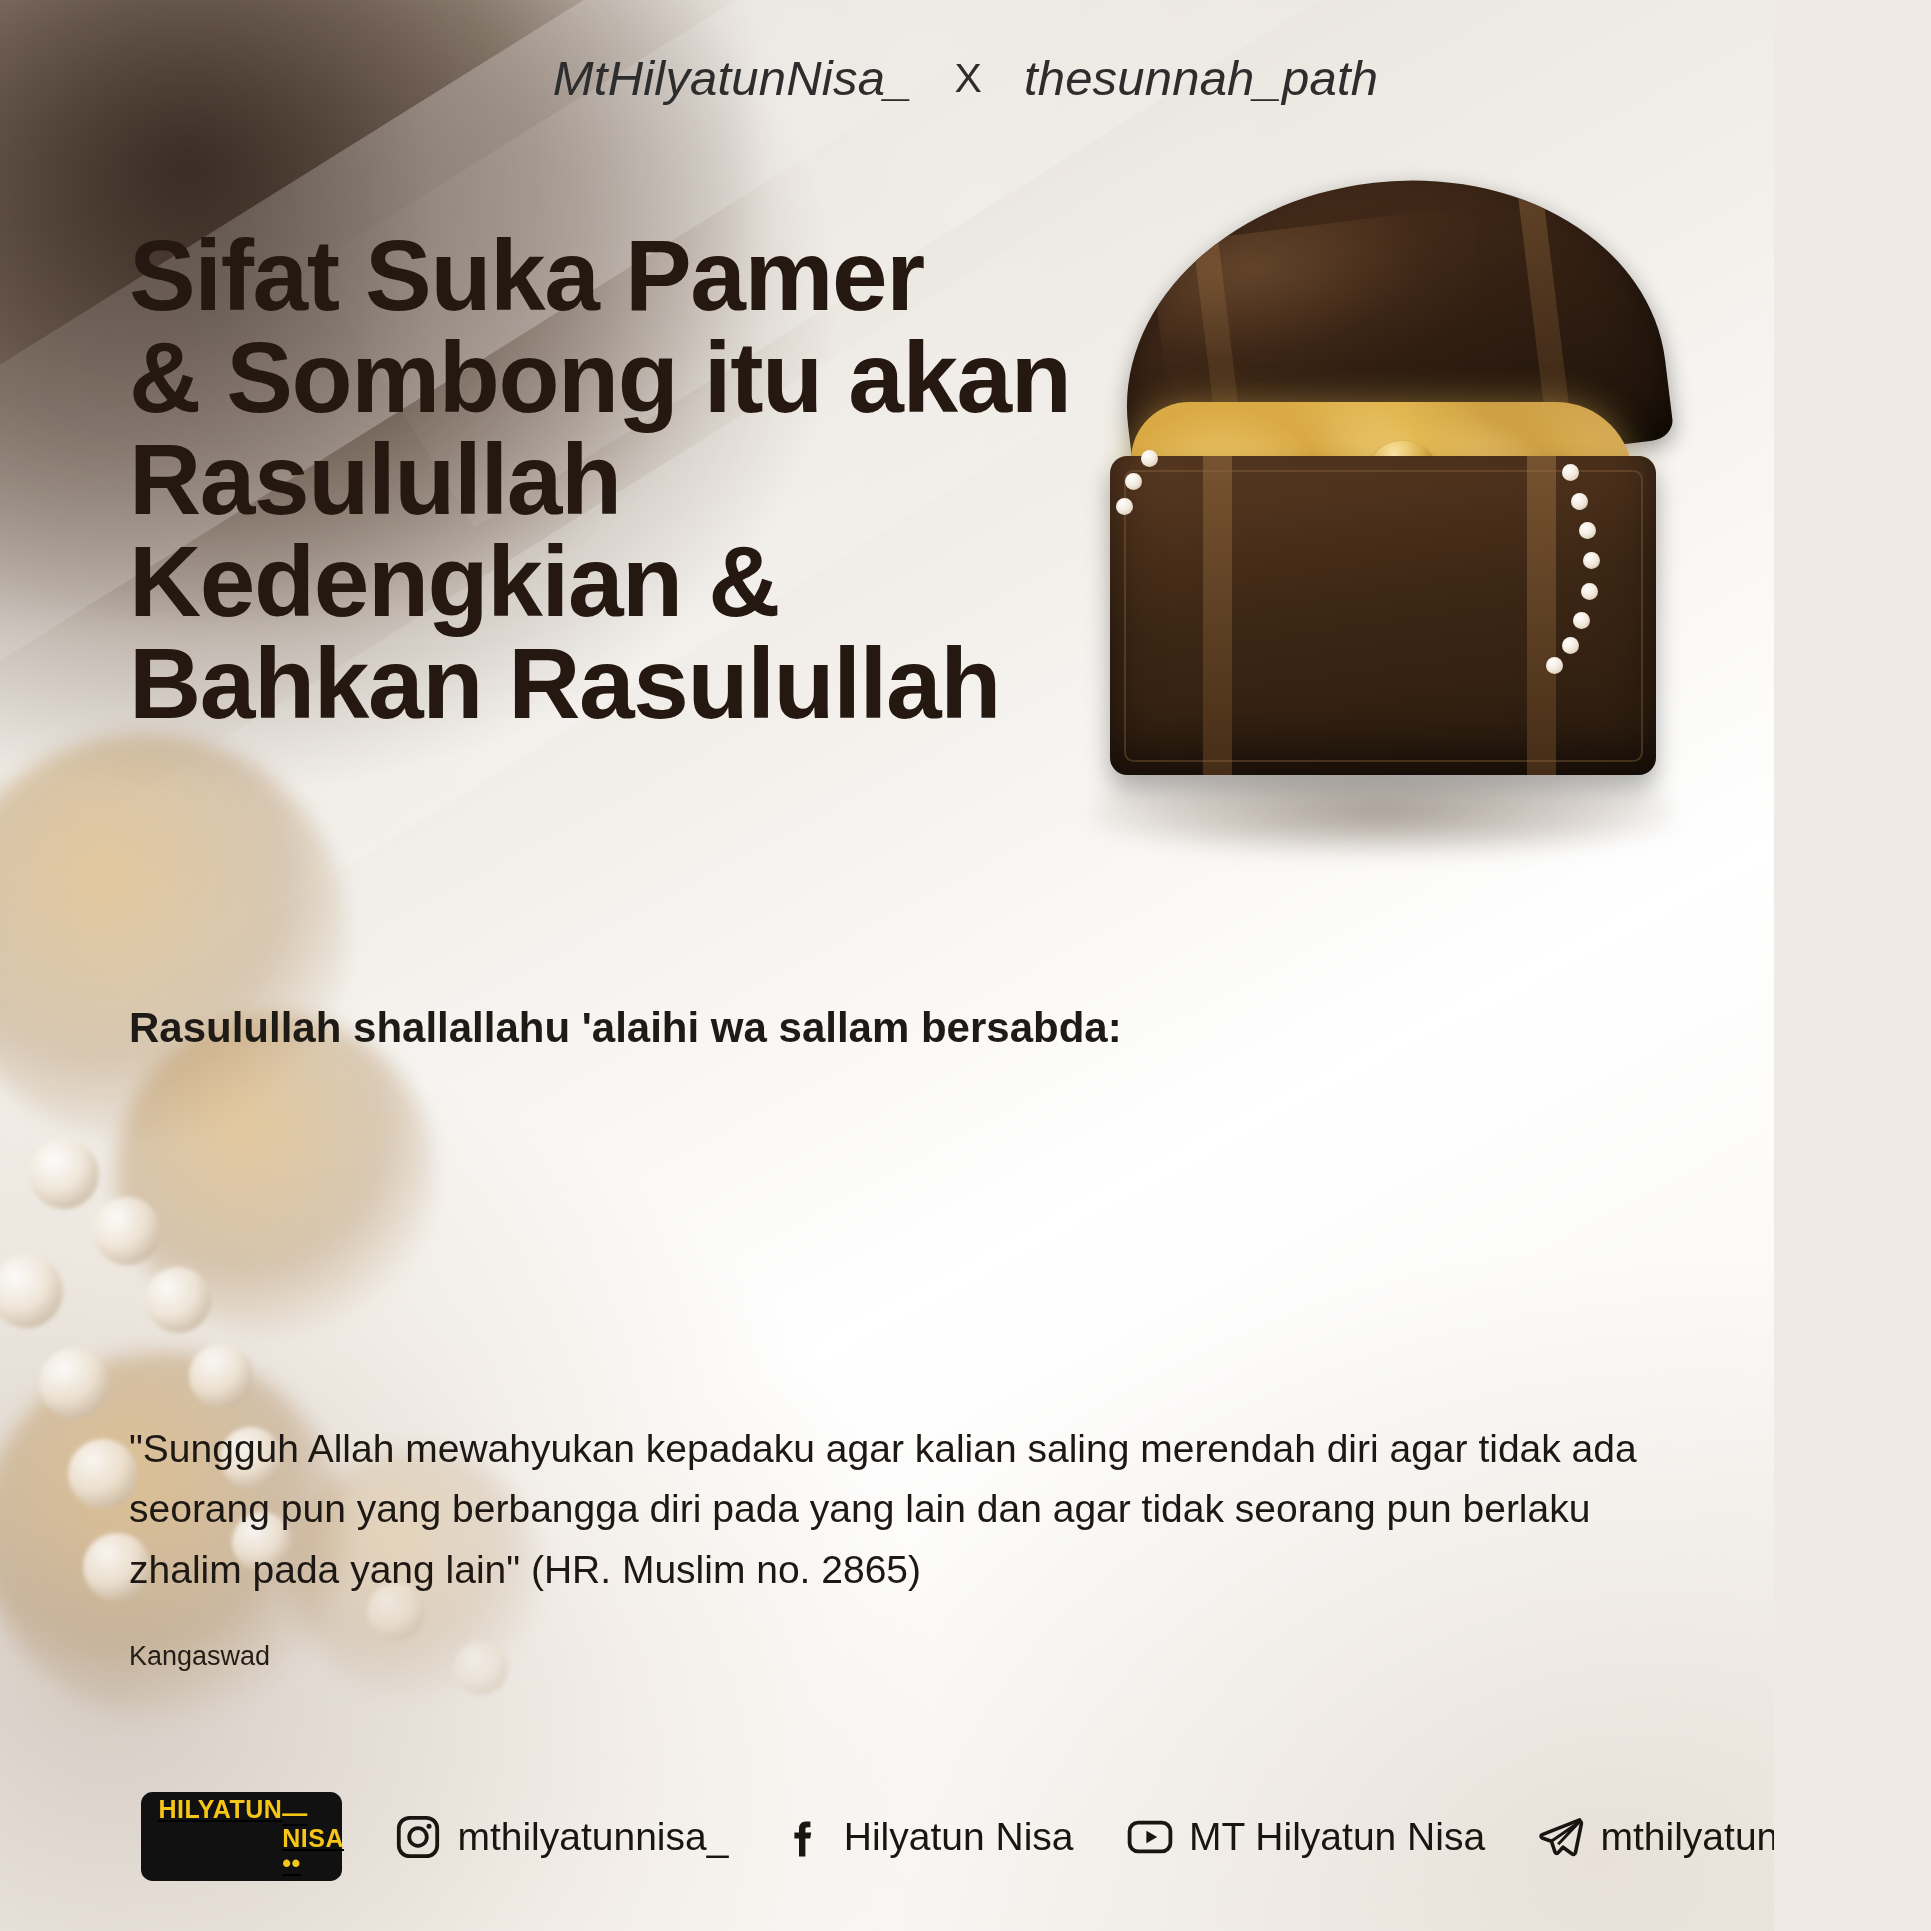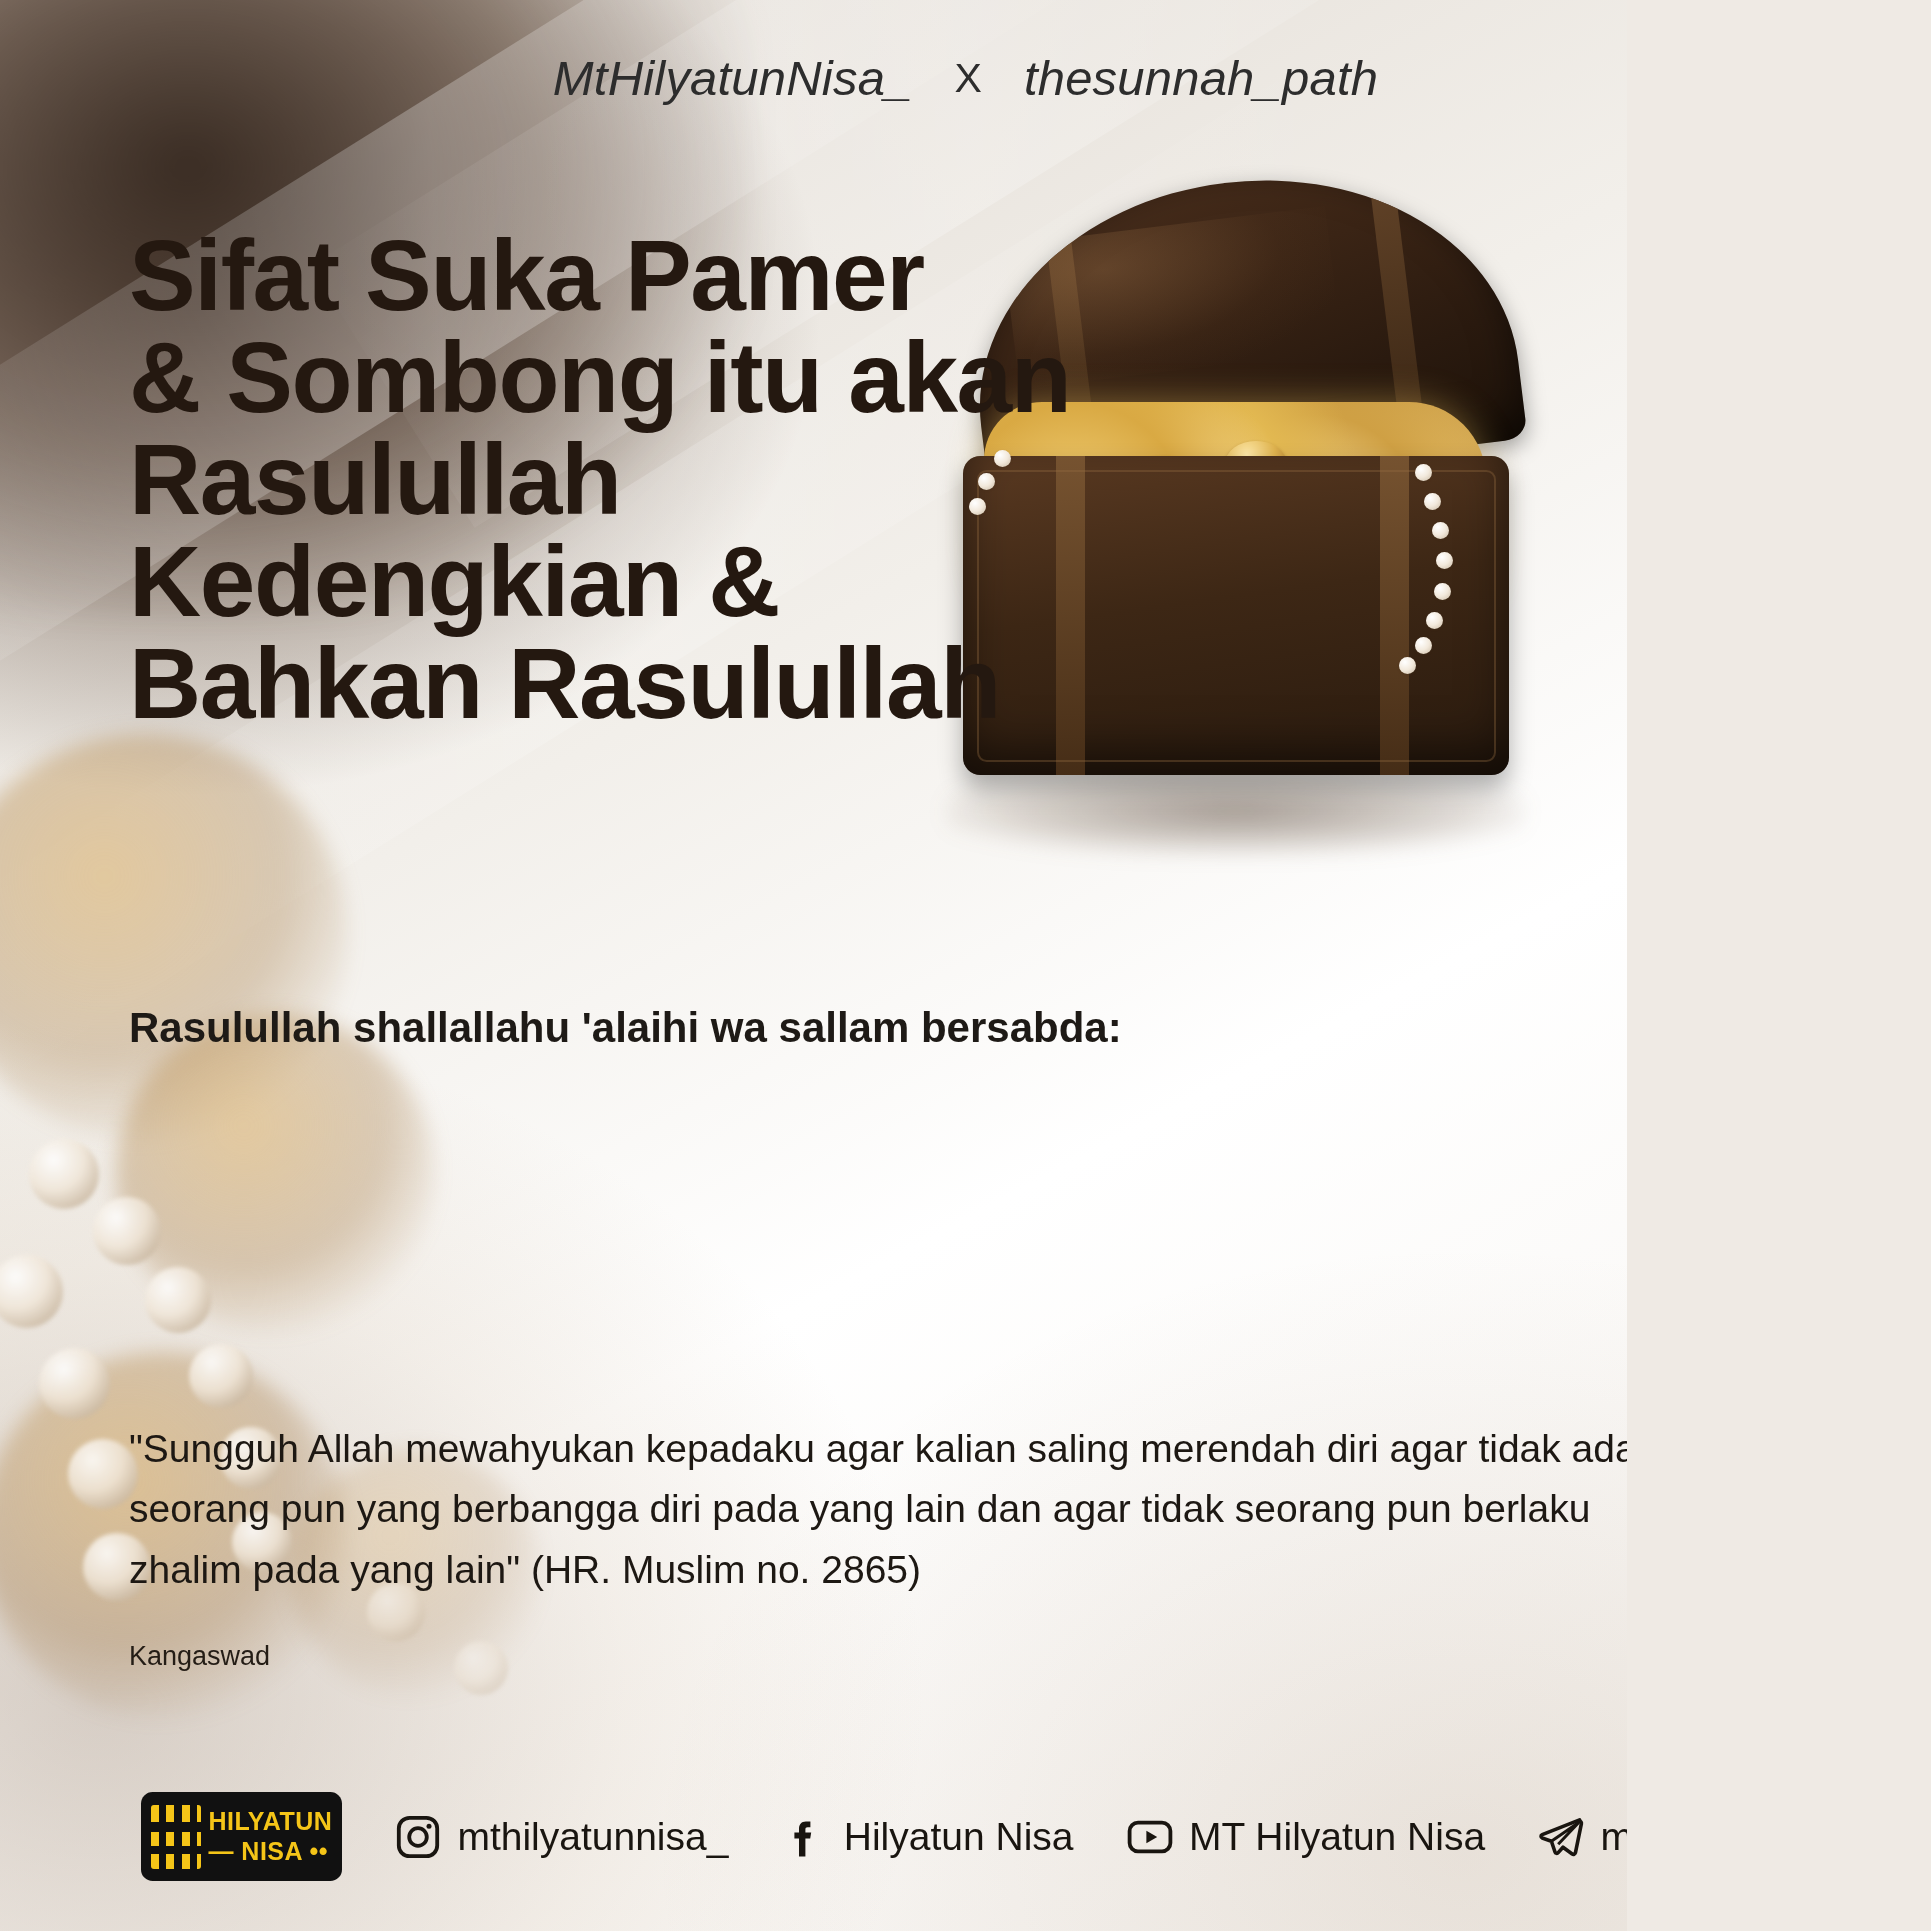--- a/index.html
+++ b/index.html
@@ -9,21 +9,21 @@
   body {
     width: 1931px;
     height: 1931px;
     font-family: "Liberation Sans", sans-serif;
     background: #efeae4;
     overflow: hidden;
   }
 
   .poster {
     position: relative;
-    width: 1627px;
+    width: 1774px;
     height: 1931px;
     overflow: hidden;
     background:
       radial-gradient(ellipse 869px 676px at 12% 16%, rgba(40,22,12,0.55) 0%, rgba(60,36,20,0.28) 45%, rgba(255,255,255,0) 72%),
       radial-gradient(ellipse 1062px 869px at 6% 88%, rgba(120,90,62,0.30) 0%, rgba(190,165,135,0.16) 50%, rgba(255,255,255,0) 78%),
       radial-gradient(ellipse 1159px 869px at 90% 96%, rgba(150,120,90,0.16) 0%, rgba(255,255,255,0) 70%),
       linear-gradient(152deg, #ded7cf 0%, #f2efea 38%, #ffffff 62%, #f6f3ef 100%);
   }
 
   
@@ -291,23 +291,24 @@
   }
   .logo-glyph::before {
     content: "";
     position: absolute;
     left: 0; top: 41px;
     width: 100%; height: 8.7px;
     background: #111;
   }
   .logo-text {
     display: flex;
-    flex-direction: column;
+    flex-direction: row;
     justify-content: flex-start;
     line-height: 1;
+    text-decoration: underline;
   }
   .logo-text .l1 {
     color: #f5c518;
     font-size: 25px;
     font-weight: 800;
     letter-spacing: 0.5px;
   }
   .logo-text .l2 {
     color: #f5c518;
     font-size: 25px;

